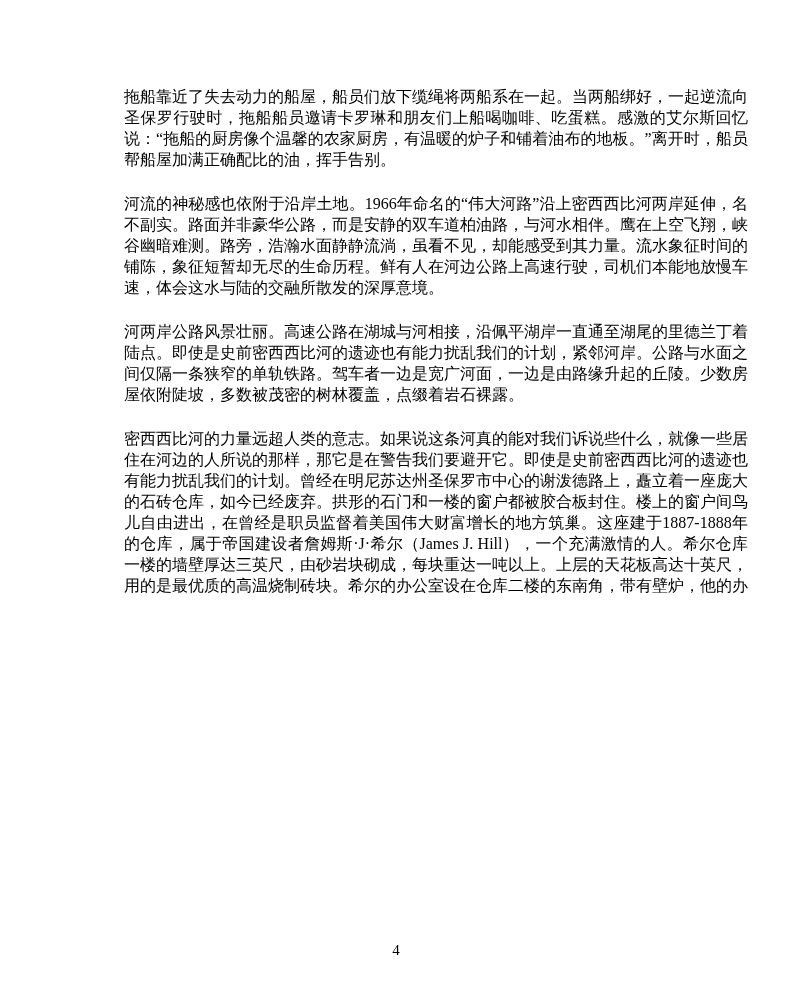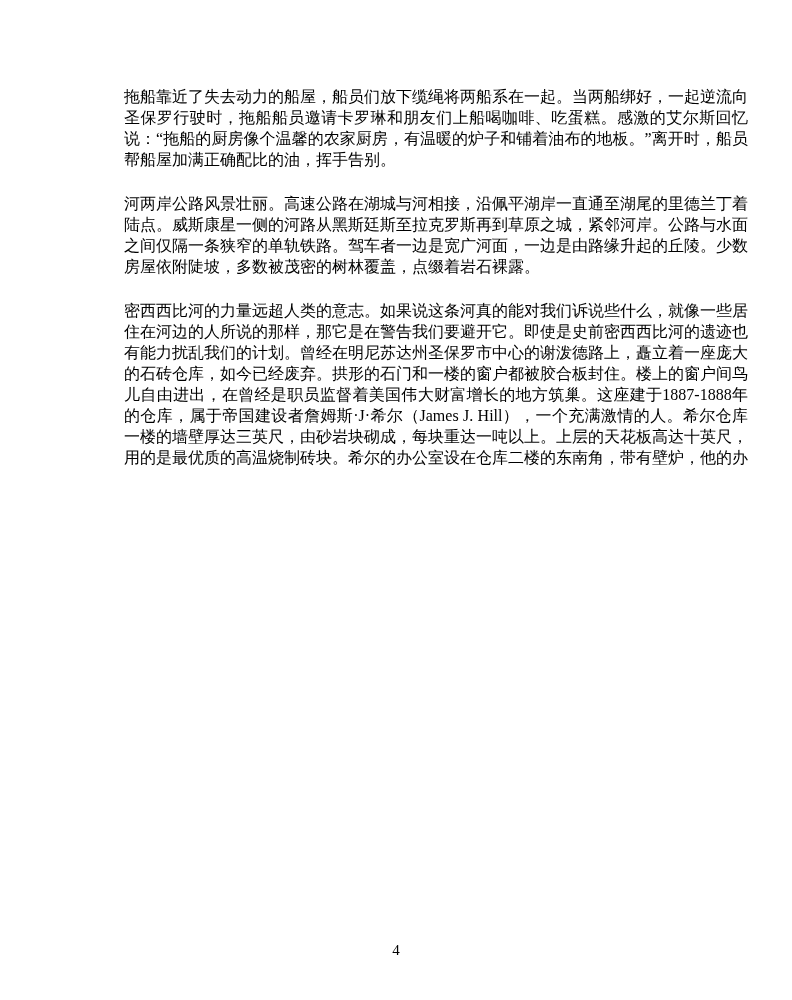--- a/index.html
+++ b/index.html
@@ -51,19 +51,20 @@
     line-height: 20px;
     color: #000000;
   }
 </style>
 </head>
 <body>
 
 <main class="page">
   <div class="content">
     <p class="para">拖船靠近了失去动力的船屋，船员们放下缆绳将两船系在一起。当两船绑好，一起逆流向圣保罗行驶时，拖船船员邀请卡罗琳和朋友们上船喝咖啡、吃蛋糕。感激的艾尔斯回忆说：“拖船的厨房像个温馨的农家厨房，有温暖的炉子和铺着油布的地板。”离开时，船员帮船屋加满正确配比的油，挥手告别。</p>
-    <p class="para">河两岸公路风景壮丽。高速公路在湖城与河相接，沿佩平湖岸一直通至湖尾的里德兰丁着陆点。威斯康星一侧的河路从黑斯廷斯至拉克罗斯再到草原之城，紧邻河岸。公路与水面之间仅隔一条狭窄的单轨铁路。驾车者一边是宽广河面，一边是由路缘升起的丘陵。少数房屋依附陡坡，多数被茂密的树林覆盖，点缀着岩石裸露。</p>
+    <p class="para">河流的神秘感也依附于沿岸土地。1966年命名的“伟大河路”沿上密西西比河两岸延伸，名不副实。路面并非豪华公路，而是安静的双车道柏油路，与河水相伴。鹰在上空飞翔，峡谷幽暗难测。路旁，浩瀚水面静静流淌，虽看不见，却能感受到其力量。流水象征时间的铺陈，象征短暂却无尽的生命历程。鲜有人在河边公路上高速行驶，司机们本能地放慢车速，体会这水与陆的交融所散发的深厚意境。</p>
+    <p class="para">河两岸公路风景壮丽。高速公路在湖城与河相接，沿佩平湖岸一直通至湖尾的里德兰丁着陆点。即使是史前密西西比河的遗迹也有能力扰乱我们的计划，紧邻河岸。公路与水面之间仅隔一条狭窄的单轨铁路。驾车者一边是宽广河面，一边是由路缘升起的丘陵。少数房屋依附陡坡，多数被茂密的树林覆盖，点缀着岩石裸露。</p>
     <p class="para">密西西比河的力量远超人类的意志。如果说这条河真的能对我们诉说些什么，就像一些居住在河边的人所说的那样，那它是在警告我们要避开它。即使是史前密西西比河的遗迹也有能力扰乱我们的计划。曾经在明尼苏达州圣保罗市中心的谢泼德路上，矗立着一座庞大的石砖仓库，如今已经废弃。拱形的石门和一楼的窗户都被胶合板封住。楼上的窗户间鸟儿自由进出，在曾经是职员监督着美国伟大财富增长的地方筑巢。这座建于1887-1888年的仓库，属于帝国建设者詹姆斯·J·希尔（James J. Hill），一个充满激情的人。希尔仓库一楼的墙壁厚达三英尺，由砂岩块砌成，每块重达一吨以上。上层的天花板高达十英尺，用的是最优质的高温烧制砖块。希尔的办公室设在仓库二楼的东南角，带有壁炉，他的办</p>
   </div>
   <div class="footer">
     <span class="pagenum">4</span>
   </div>
 </main>
 
 </body></html>

